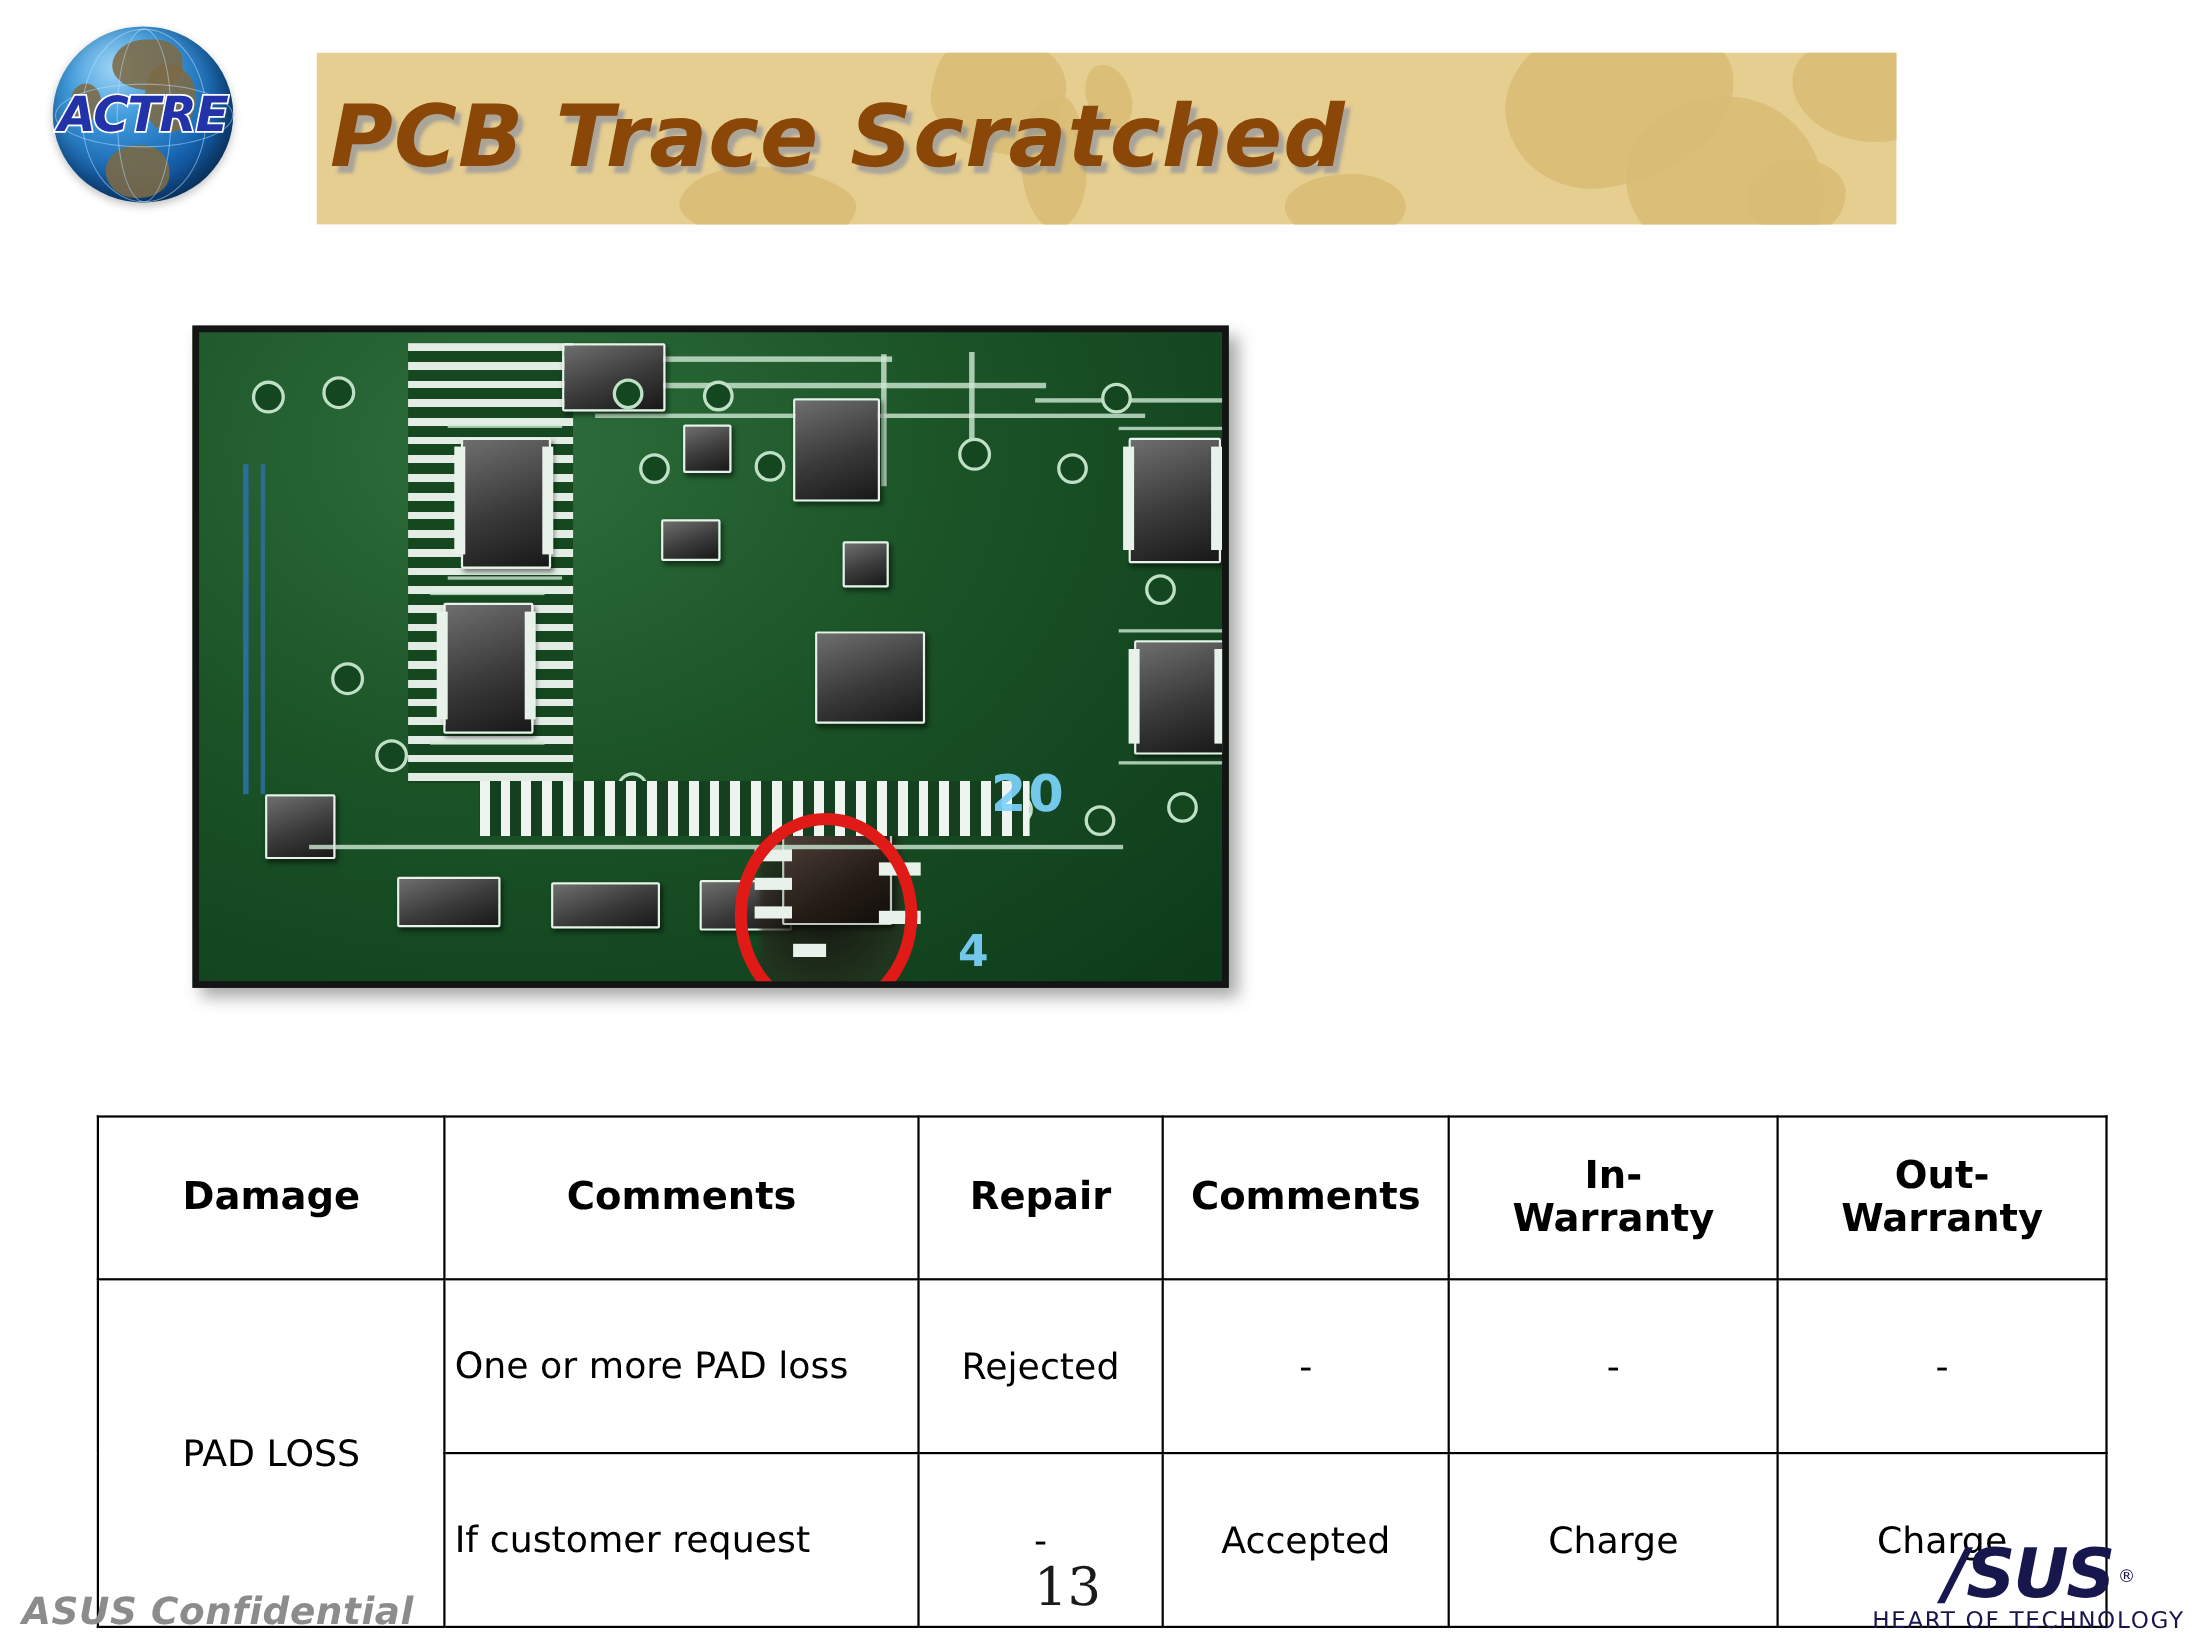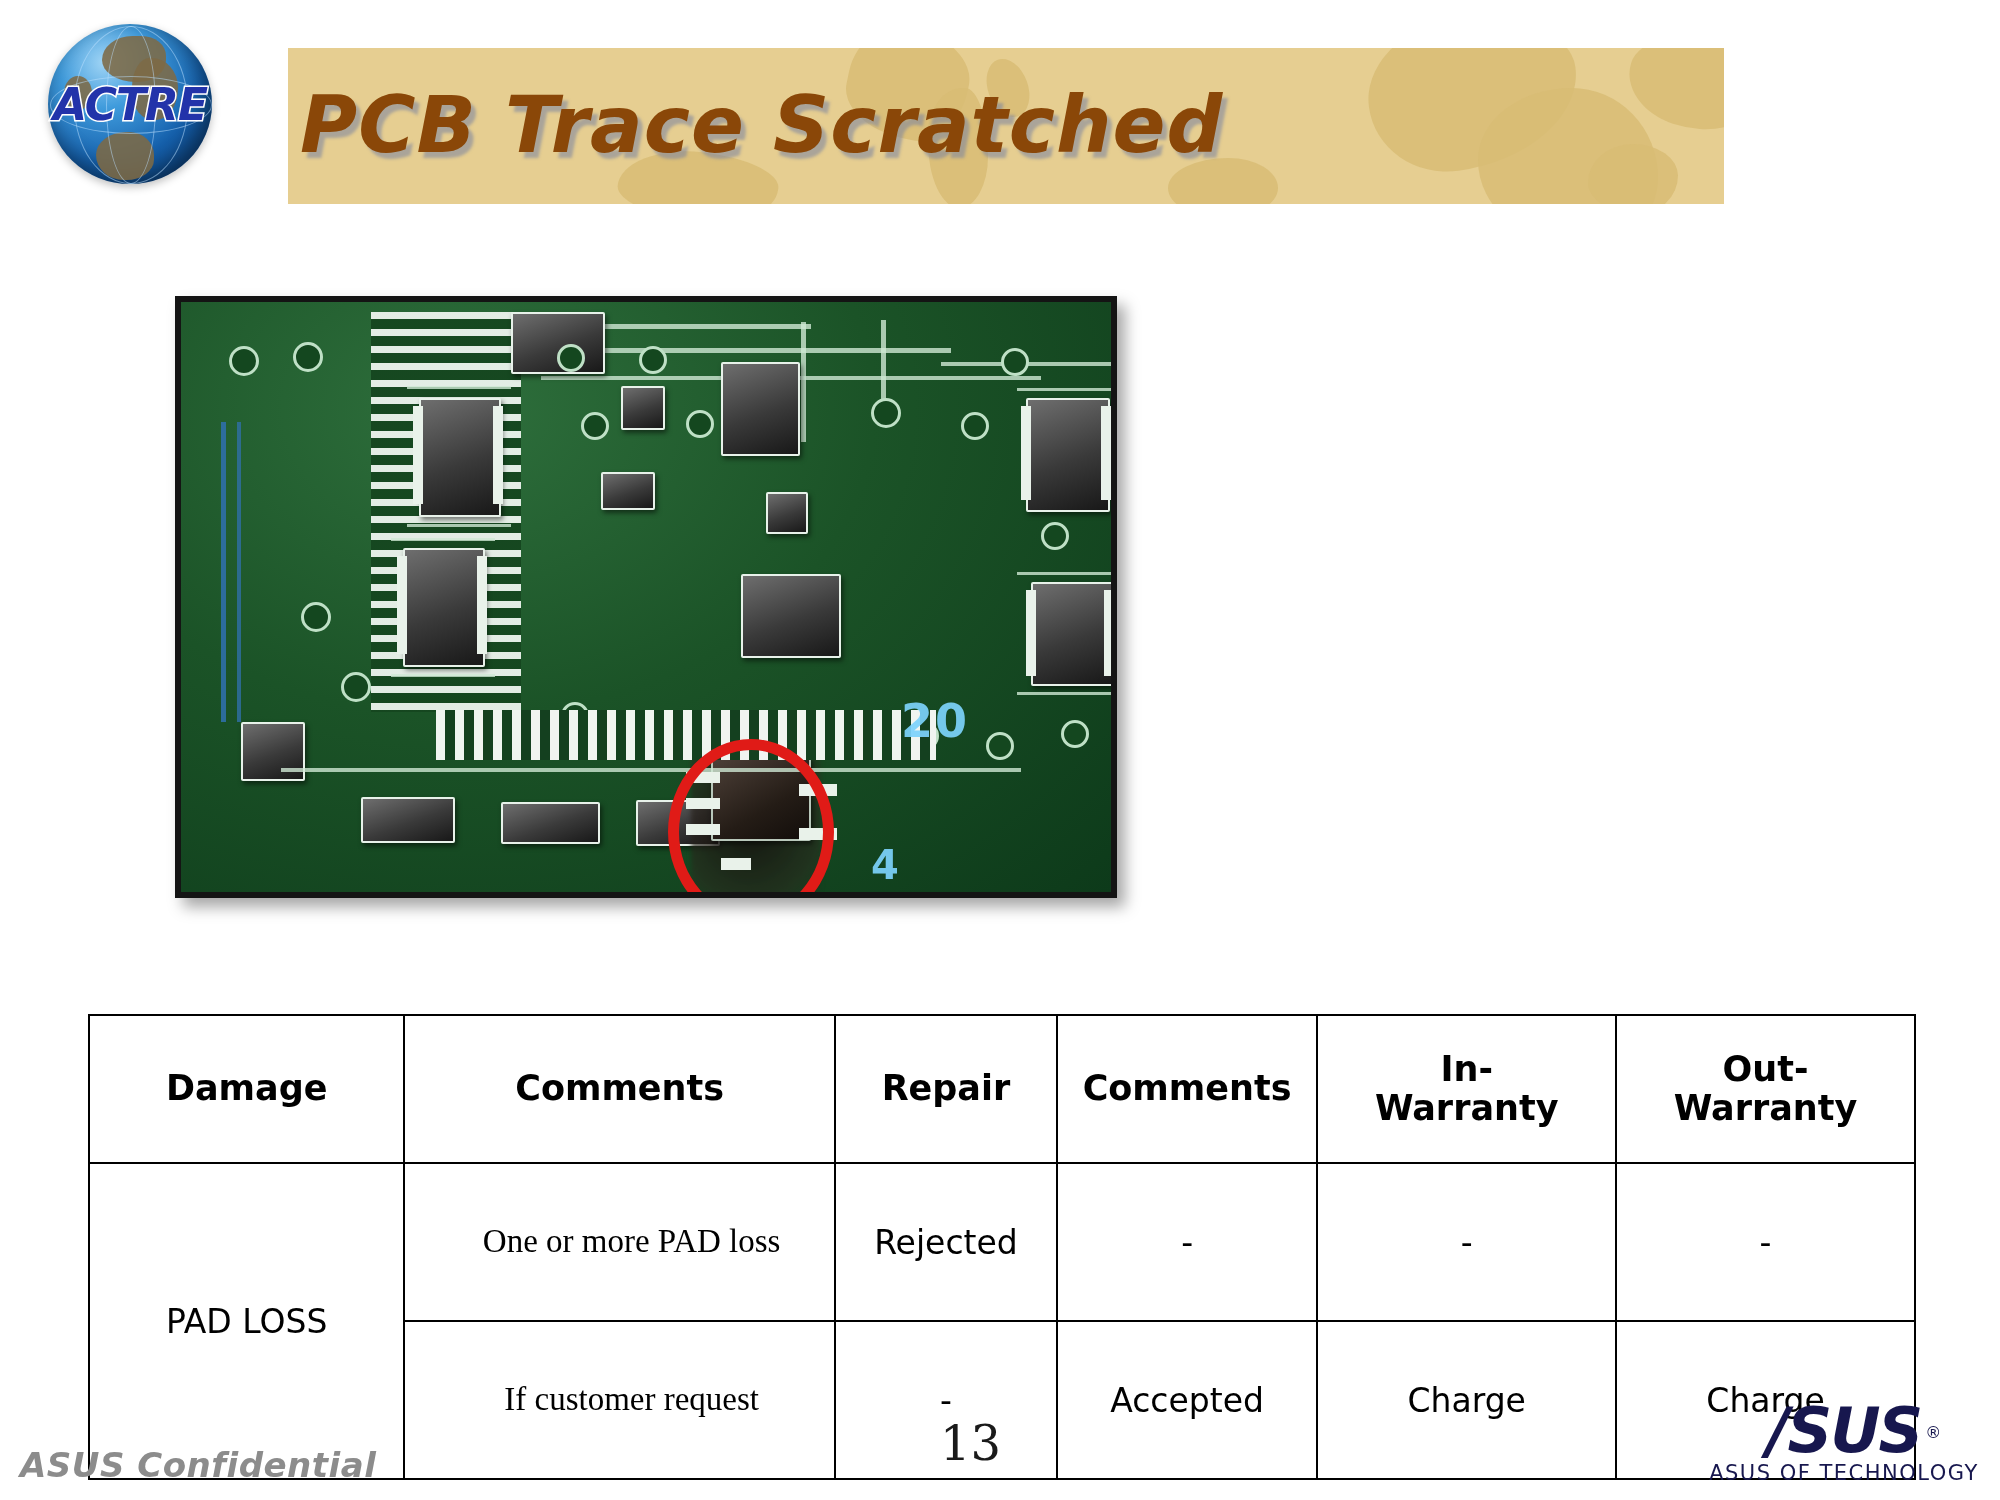--- a/index.html
+++ b/index.html
@@ -220,24 +220,23 @@
     padding: 8px 10px;
   }
   #warranty-table thead th {
     font-weight: bold;
     height: 130px;
     line-height: 1.12;
     font-size: 35px;
   }
   #warranty-table tbody td { height: 140px; font-weight: normal; }
   #warranty-table tbody td.comments {
-    text-align: center;
-    padding-left: 34px;
+    text-align: left;
+    padding-left: 8px;
     line-height: 1.2;
-    font-family: Liberation Serif, serif;
   }
   #warranty-table { border: 1px solid #8b5cf6; }
   #warranty-table tbody td.damage-cell { font-size: 33px; }
 
   
   #page-number {
     position: absolute;
     left: 940px;
     top: 1415px;
     font-family: "DejaVu Serif", serif;
@@ -441,14 +440,14 @@
 </table>
 
 <div id="page-number">13</div>
 <div id="confidential">ASUS Confidential</div>
 
 <div id="asus-logo">
   <div class="wordmark">
     <span>/SUS</span>
     <span class="reg">®</span>
   </div>
-  <div class="tagline">ASUS OF TECHNOLOGY</div>
+  <div class="tagline">HEART OF TECHNOLOGY</div>
 </div>
 
 </body></html>

